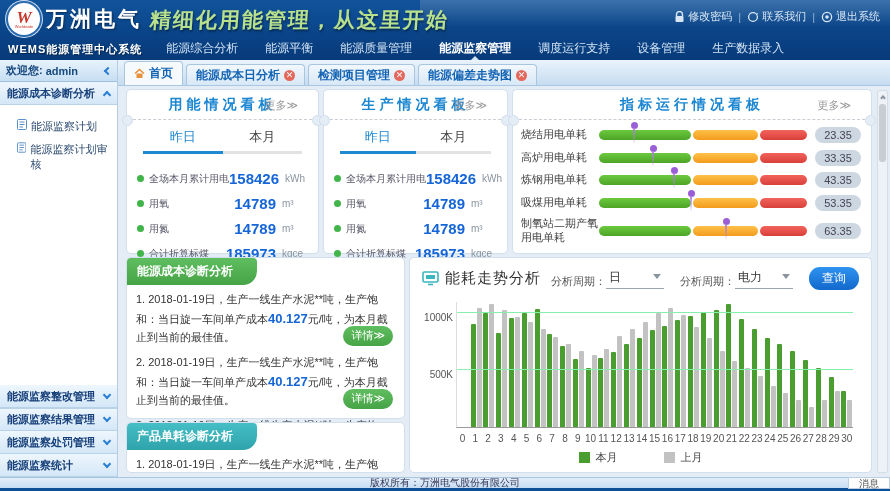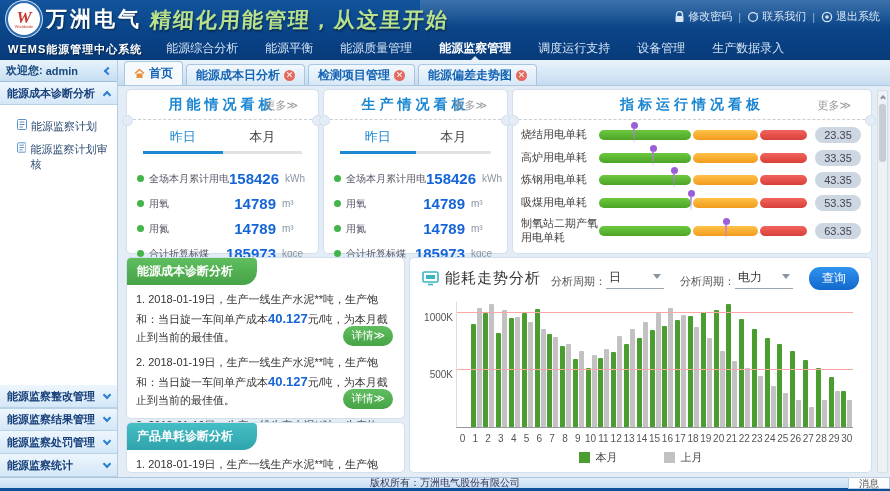--- a/index.html
+++ b/index.html
@@ -116,21 +116,21 @@
   .trend-card { flex:1; }
   .trend-head { display:flex; align-items:center; padding:9px 12px 0 12px; }
   .trend-title { font-size:15px; color:#333; margin-left:6px; letter-spacing:1px; }
   .filters { margin-left:auto; display:flex; align-items:center; gap:16px; }
   .filter { display:flex; align-items:flex-end; font-size:11px; color:#555; }
   .sel { position:relative; min-width:58px; border-bottom:1px solid #9aa5b0; font-size:12px; color:#333; padding:0 16px 2px 3px; cursor:pointer; }
   .sel::after { content:""; position:absolute; right:3px; top:5px; border-left:4px solid transparent; border-right:4px solid transparent; border-top:5px solid #8a95a0; }
   .query-btn { background:linear-gradient(180deg,#2f93f0,#1268cc); color:#fff; font-size:12px; padding:3px 13px; border-radius:11px; border:none; cursor:pointer; }
   .chart-area { position:absolute; left:10px; right:10px; top:40px; bottom:6px; }
   .plot { position:absolute; left:36px; right:8px; top:4px; bottom:38px; border-bottom:1px solid #999; border-left:1px solid #ddd; display:flex; align-items:flex-end; }
-  .gridline { position:absolute; left:0; right:0; height:1px; background:#fca5a5; }
+  .gridline { position:absolute; left:0; right:0; height:1px; background:#86efac; }
   .ytick { position:absolute; left:-36px; width:32px; text-align:right; font-size:10px; color:#555; margin-bottom:-5px; }
   .col { flex:1; height:100%; display:flex; align-items:flex-end; justify-content:center; gap:1px; }
   .bar { width:5px; border-radius:1px 1px 0 0; }
   .xlabels { position:absolute; left:36px; right:8px; bottom:20px; height:15px; display:flex; }
   .xlab { flex:1; text-align:center; font-size:10px; color:#555; line-height:15px; }
   .legend { position:absolute; left:0; right:0; bottom:0; height:17px; display:flex; justify-content:center; gap:46px; align-items:center; }
   .leg-item { display:flex; align-items:center; gap:6px; font-size:11px; color:#444; }
   .leg-sq { width:11px; height:11px; }
 
   

